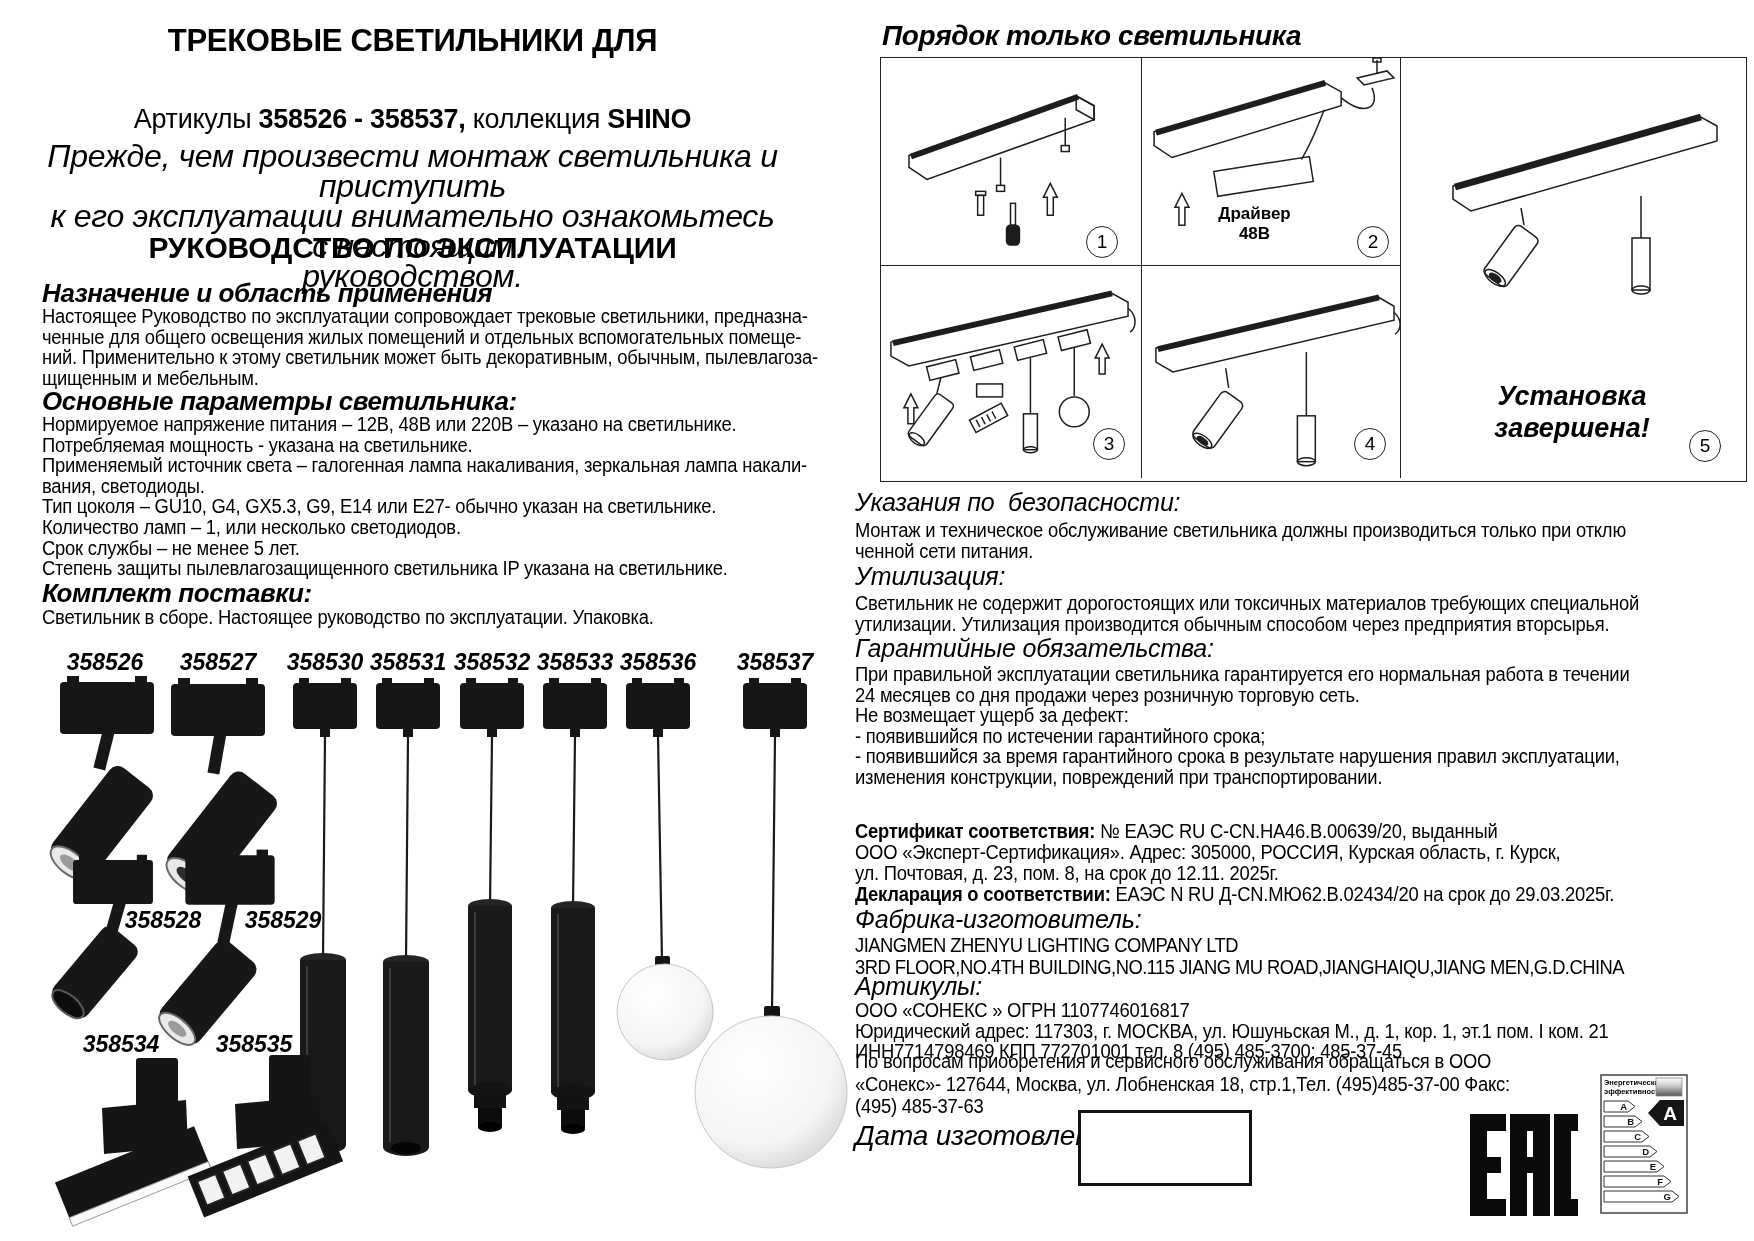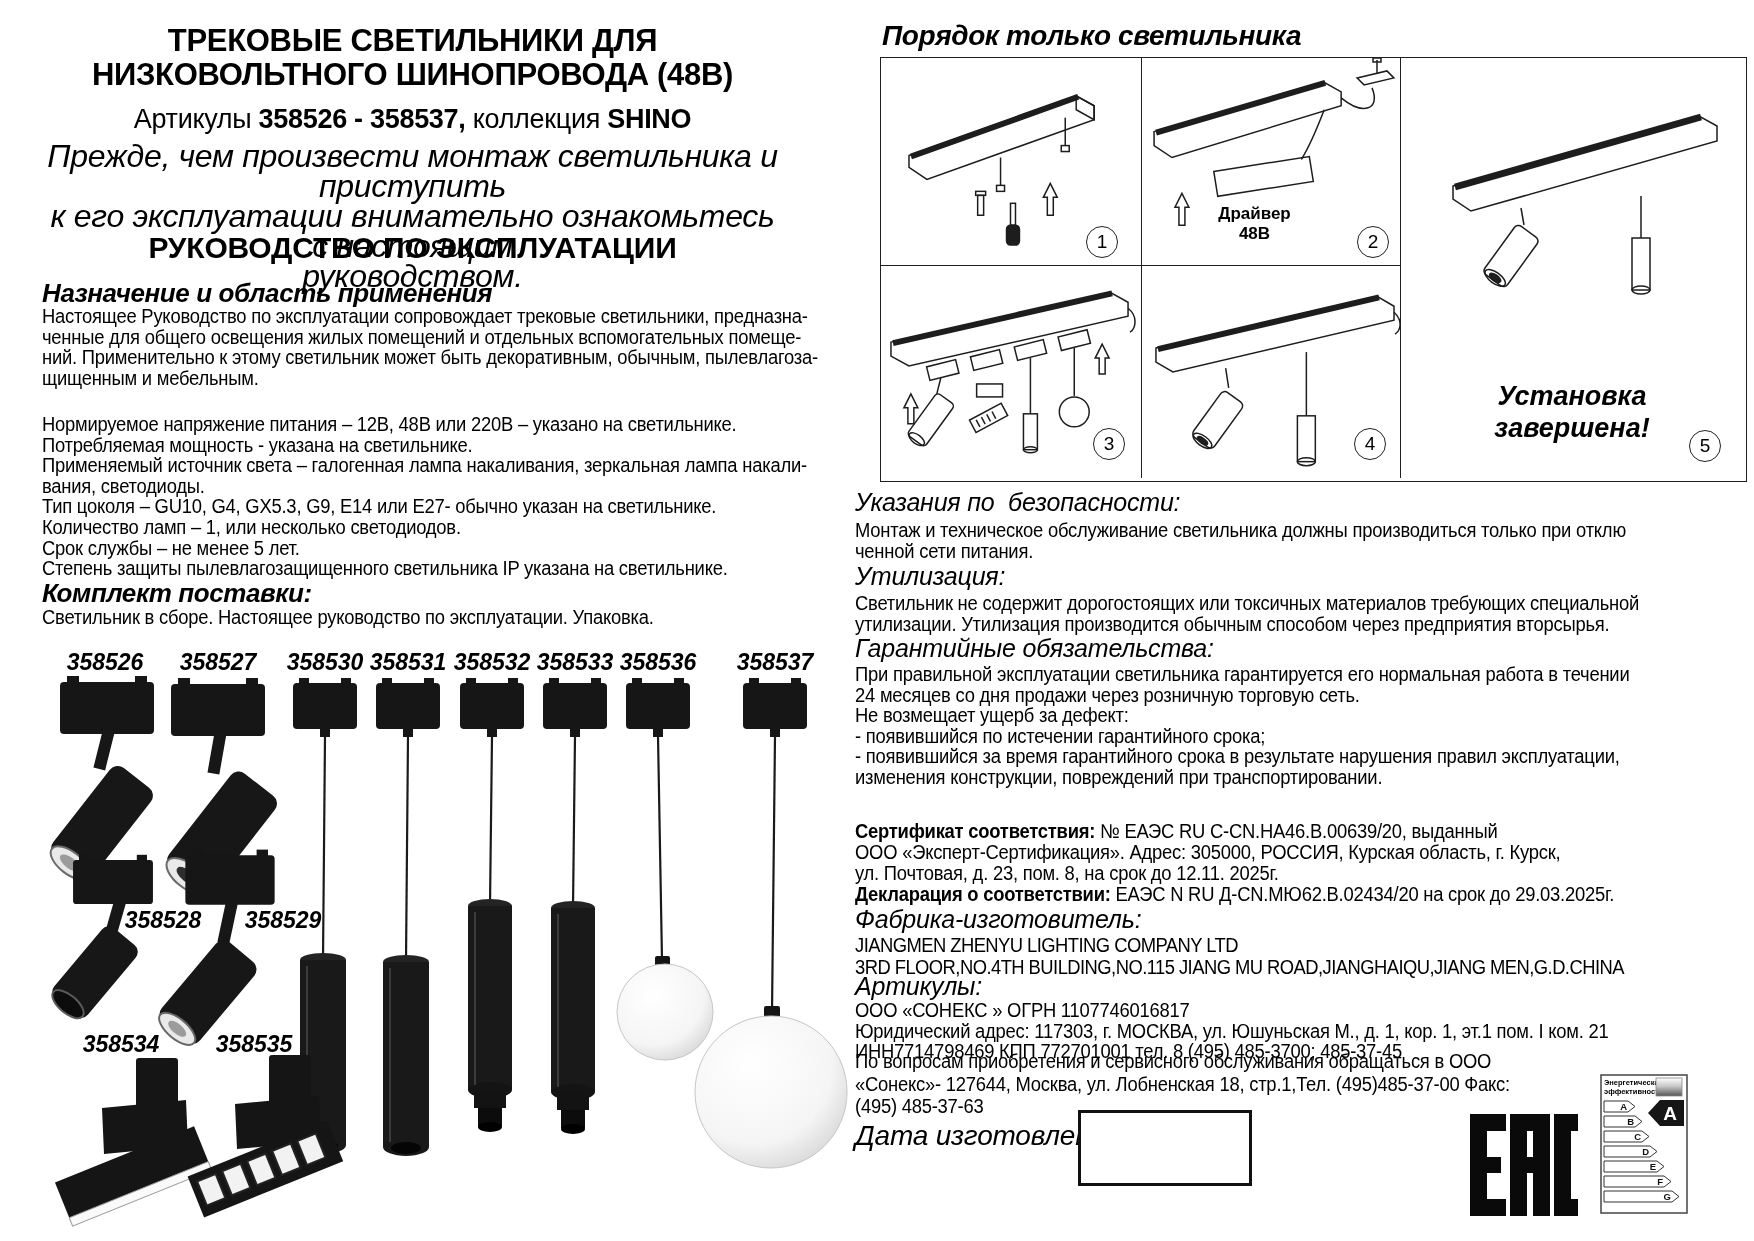--- a/index.html
+++ b/index.html
@@ -33,36 +33,36 @@
   .plabel{font-style:italic;font-weight:bold;font-size:23px;}
   .datebox{position:absolute;left:1078px;top:1110px;width:168px;height:70px;border:3px solid #111;background:#fff;}
   .eng-title{font-weight:bold;}
 </style>
 </head>
 <body>
 
 <div class="page">
 
   <div class="abs ctr t31" style="left:40px;top:24px;width:745px;">ТРЕКОВЫЕ СВЕТИЛЬНИКИ ДЛЯ</div>
-  <div class="abs ctr t31" style="left:40px;top:58px;width:745px;">НИЗКОВОЛЬТНОГО ШИНОПРОВОДА (48В)</div>
 
   <div class="abs ctr t27" style="left:40px;top:104px;width:745px;"><span>Артикулы </span><span class="b">358526 - 358537,</span><span> коллекция </span><span class="b">SHINO</span></div>
 
   <div class="abs ctr t26i pre" style="left:40px;top:141px;width:745px;">Прежде, чем произвести монтаж светильника и приступить
 к его эксплуатации внимательно ознакомьтесь с настоящим
 руководством.</div>
 
   <div class="abs ctr t30b" style="left:40px;top:231px;width:745px;">РУКОВОДСТВО ПО ЭКСПЛУАТАЦИИ</div>
 
   <div class="abs h26" style="left:42px;top:278px;">Назначение и область применения</div>
   <div class="abs body20 pre cond" style="left:42px;top:306px;">Настоящее Руководство по эксплуатации сопровождает трековые светильники, предназна-
 ченные для общего освещения жилых помещений и отдельных вспомогательных помеще-
 ний. Применительно к этому светильник может быть декоративным, обычным, пылевлагоза-
 щищенным и мебельным.</div>
 
+  <div class="abs h26" style="left:42px;top:386px;">Основные параметры светильника:</div>
   <div class="abs body20 pre cond" style="left:42px;top:414px;">Нормируемое напряжение питания – 12В, 48В или 220В – указано на светильнике.
 Потребляемая мощность - указана на светильнике.
 Применяемый источник света – галогенная лампа накаливания, зеркальная лампа накали-
 вания, светодиоды.
 Тип цоколя – GU10, G4, GX5.3, G9, Е14 или Е27- обычно указан на светильнике.
 Количество ламп – 1, или несколько светодиодов.
 Срок службы – не менее 5 лет.
 Степень защиты пылевлагозащищенного светильника IP указана на светильнике.</div>
 
   <div class="abs h26" style="left:42px;top:578px;">Комплект поставки:</div>

